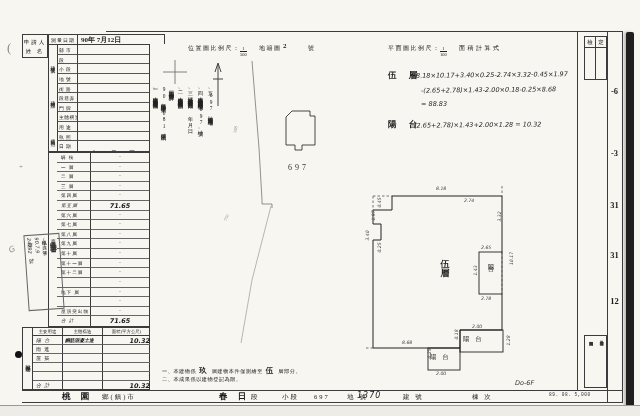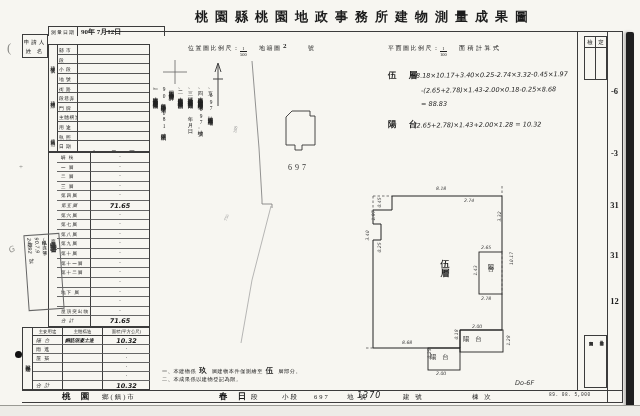--- a/index.html
+++ b/index.html
@@ -13,21 +13,21 @@
   .title{left:150px;top:8px;width:430px;text-align:center;font-size:13px;font-weight:600;letter-spacing:7px;white-space:nowrap}
   .sb{font-size:6px;letter-spacing:1.5px;white-space:nowrap}
   .frac{display:inline-flex;flex-direction:column;align-items:center;font-size:4.5px;line-height:5px;vertical-align:middle}
   .frac .num{border-bottom:1px solid #222;padding:0 2px}
   
   .hline{height:1px;background:#3c3c3c}
   .vline{width:1px;background:#3c3c3c}
   
   .box{border:1px solid #3c3c3c}
   .appl{left:22px;top:34px;width:26px;height:24px;font-size:5.5px;text-align:center;padding-top:3px;line-height:9px;letter-spacing:2px}
-  .srow{left:48px;top:26px;width:117px;height:10px;display:flex;border:1px solid #3c3c3c;border-bottom:none}
+  .srow{left:48px;top:34px;width:117px;height:10px;display:flex;border:1px solid #3c3c3c;border-bottom:none}
   .srow .sl{width:29px;border-right:1px solid #3c3c3c;font-size:5px;letter-spacing:1px;padding:2px 0 0 2px;white-space:nowrap}
   .srow .sv{flex:1;font-size:7px;font-weight:bold;padding-left:3px;white-space:nowrap}
   .trows{left:48px;top:44px;width:102px;height:108px;display:flex;flex-direction:column;border:1px solid #3c3c3c}
   .tr{flex:1;display:flex;min-height:0}
   .tr .tg{width:8px}
   .tr .tl{width:21px;border-left:1px solid #3c3c3c;border-right:1px solid #3c3c3c;border-bottom:1px solid #555;font-size:4.8px;letter-spacing:.5px;padding:2px 0 0 1px;white-space:nowrap;overflow:hidden}
   .tr .tv{flex:1;border-bottom:1px solid #555;padding:1px 0 0 3px;white-space:nowrap;overflow:hidden}
   .tr .bv{font-weight:bold;font-size:7px;letter-spacing:2px}
   .tr .uv{font-size:4.8px;margin-left:2px;font-style:normal}
   .tr:last-child .tl,.tr:last-child .tv{border-bottom:none}
@@ -43,21 +43,21 @@
   .attlab{left:22px;top:327px;width:11px;height:63px;border-right:1px solid #3c3c3c;font-size:5px;line-height:10px;text-align:center;letter-spacing:1px;padding-top:6px}
   .ahead{left:33px;top:327px;width:117px;height:9px;display:flex}
   .ahead span{font-size:4.4px;text-align:center;border-bottom:1px solid #3c3c3c;padding-top:2px;white-space:nowrap;overflow:hidden}
   .ahead span:nth-child(1){width:30px;border-right:1px solid #3c3c3c}
   .ahead span:nth-child(2){width:40px;border-right:1px solid #3c3c3c}
   .ahead span:nth-child(3){width:47px}
   .arows{left:33px;top:336px;width:117px;height:54px;display:flex;flex-direction:column}
   .ar{flex:1;display:flex;min-height:0}
   .ar .au{width:30px;border-right:1px solid #3c3c3c;border-bottom:1px solid #666;font-size:5px;letter-spacing:1px;padding:1px 0 0 3px;white-space:nowrap}
   .ar .as{width:40px;border-right:1px solid #3c3c3c;border-bottom:1px solid #666;font-size:4.8px;font-weight:bold;padding:1px 0 0 2px;white-space:nowrap;overflow:hidden}
-  .ar .aa{flex:1;border-bottom:1px solid #666;text-align:center;font-size:5.5px;padding-top:1px}
+  .ar .aa{flex:1;border-bottom:1px solid #666;text-align:right;font-size:5.5px;padding-top:1px}
   .ar:last-child .au,.ar:last-child .as,.ar:last-child .aa{border-bottom:none}
   .ar.hw .aa{font-style:italic;font-weight:bold;font-family:"DejaVu Sans",sans-serif;font-size:6.5px}
   
   .stamp{left:26px;top:234px;width:36px;height:76px;border:1px solid #666;transform:rotate(-4deg);display:flex;flex-direction:row-reverse;justify-content:space-around;padding:2px 1px;color:#333}
   .stamp .s1{writing-mode:vertical-rl;text-orientation:upright;font-size:6.5px;font-weight:bold;letter-spacing:2px}
   .stamp .s2{writing-mode:vertical-rl;text-orientation:upright;font-size:4.6px}
   .stamp .s3,.stamp .s4{writing-mode:vertical-rl;text-orientation:mixed;font-size:5px;font-style:italic;font-family:"DejaVu Sans",sans-serif}
   
   .ncol{position:absolute;top:86px;writing-mode:vertical-rl;text-orientation:upright;font-size:5.4px;line-height:8px;color:#222;letter-spacing:.5px;height:270px}
   
@@ -98,21 +98,20 @@
 <div class="page">
 
   <div class="abs artifact" style="left:7px;top:40px;font-size:13px;">(</div>
   <div class="abs" style="left:15px;top:351px;width:7px;height:7px;background:#111;border-radius:50%;"></div>
   <div class="abs artifact hw" style="left:9px;top:245px;font-size:8px;transform:rotate(-25deg);">G</div>
   <div class="abs artifact" style="left:19px;top:163px;font-size:7px;">+</div>
   <div class="abs band"></div>
   <div class="abs scanline"></div>
   <div class="abs below"></div>
 
-  <div class="abs title">桃園縣桃園地政事務所建物測量成果圖</div>
 
   <div class="abs hline" style="left:106px;top:31px;width:516px;"></div>
   <div class="abs vline" style="left:607px;top:31px;height:372px;"></div>
   <div class="abs vline" style="left:622px;top:31px;height:372px;"></div>
   <div class="abs vline" style="left:577px;top:31px;height:359px;"></div>
 
   <div class="abs sb" style="left:188px;top:44px;">位置圖比例尺：</div>
   <div class="abs" style="left:240px;top:41px;">
     <span class="frac">
         <span class="num">1</span>

